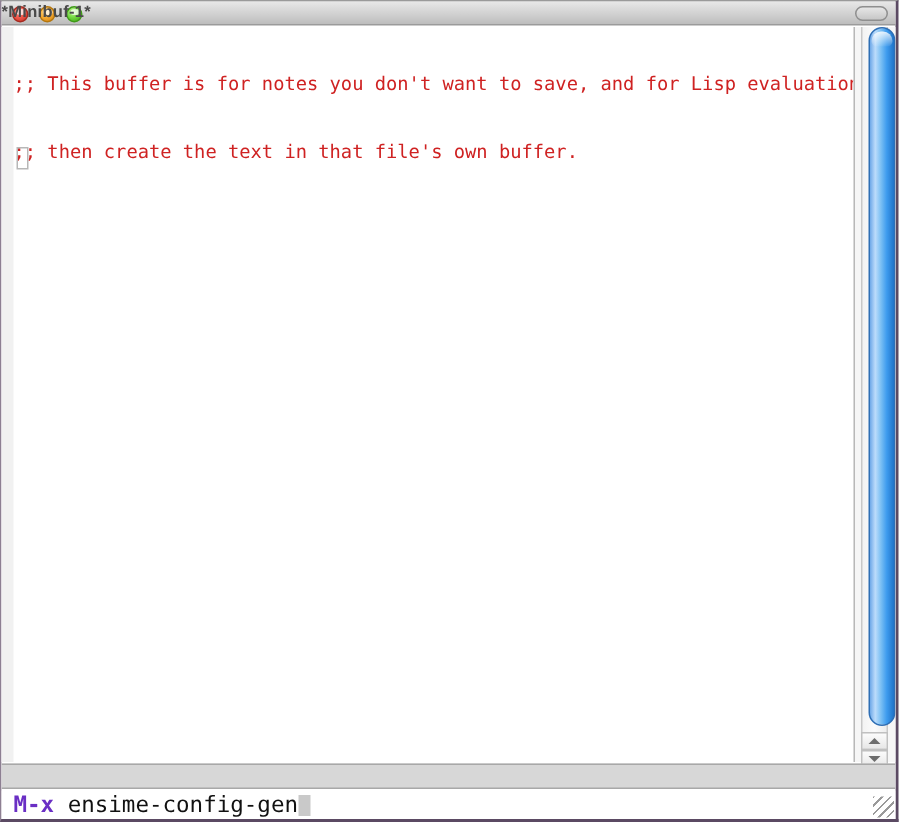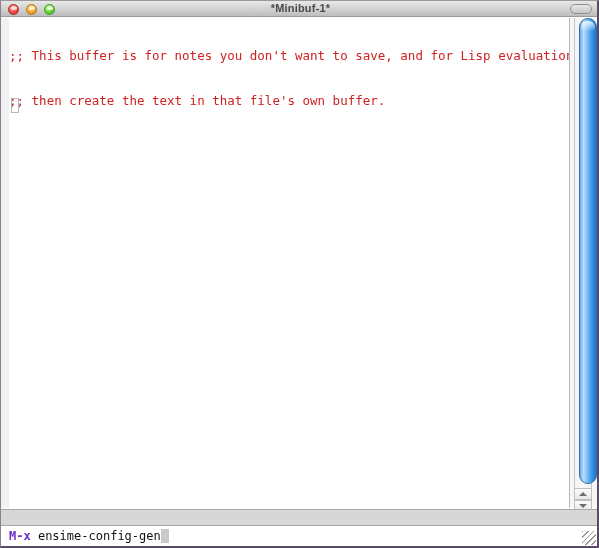--- a/index.html
+++ b/index.html
@@ -69,21 +69,21 @@
   #btn-max {
     left: 43px;
     background: radial-gradient(circle at 38% 30%, #befa8e 0%, #72d841 48%, #3da314 100%);
     border: 1px solid #3f9a18;
   }
   #window-title {
     position: absolute;
     left: 0; top: 0;
     width: 599px;
     line-height: 15px;
-    text-align: center;
+    text-align: left;
     font-family: "Liberation Sans", sans-serif;
     font-size: 11px;
     font-weight: bold;
     color: #4a4a4a;
     letter-spacing: 0.2px;
     white-space: nowrap;
   }
   #toolbar-toggle {
     position: absolute;
     right: 8px;
@@ -237,21 +237,21 @@
 
   
   #minibuffer {
     position: absolute;
     left: 0;
     top: 509px;
     width: 596px;
     height: 20px;
     background: #ffffff;
     font-family: "DejaVu Sans Mono", monospace;
-    font-size: 12px;
+    font-size: 15px;
     line-height: 19px;
     white-space: pre;
     color: #111111;
     padding-left: 8px;
     box-sizing: border-box;
   }
   #mx-prompt {
     color: #6a2fc4;
     font-weight: bold;
   }

